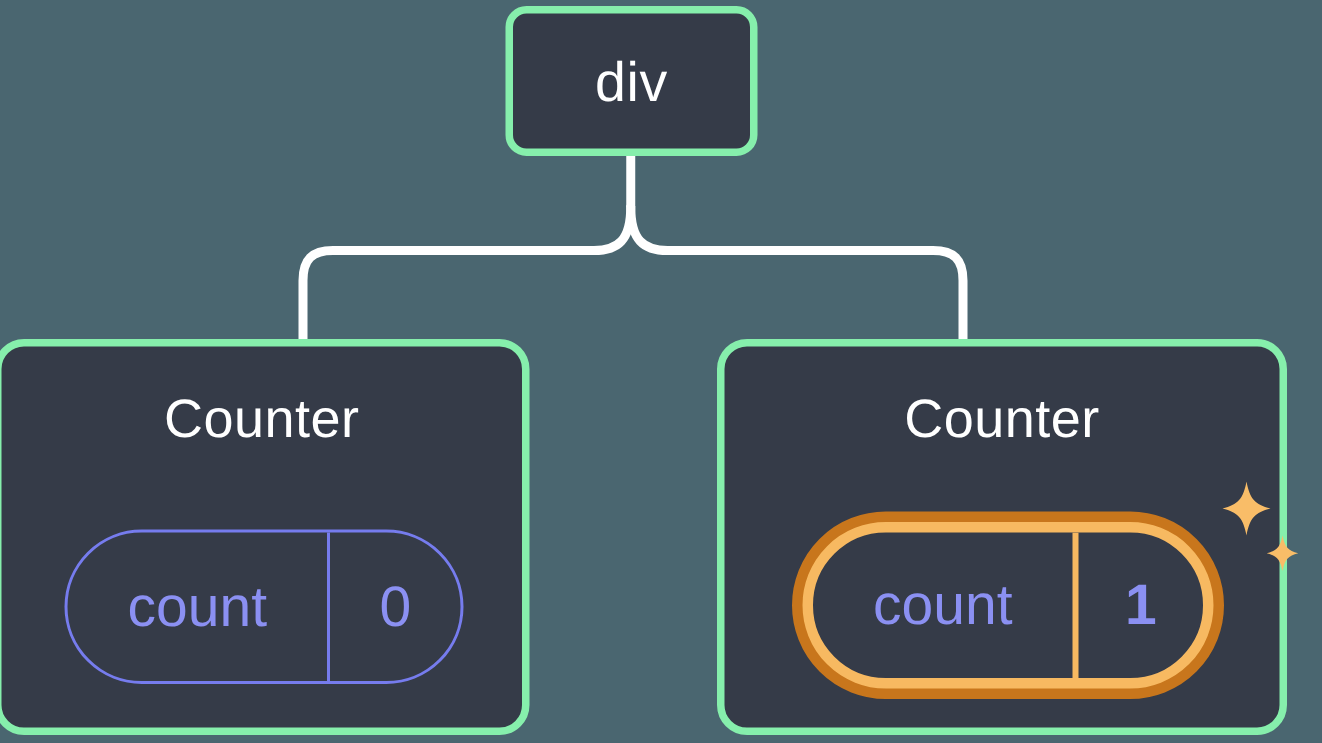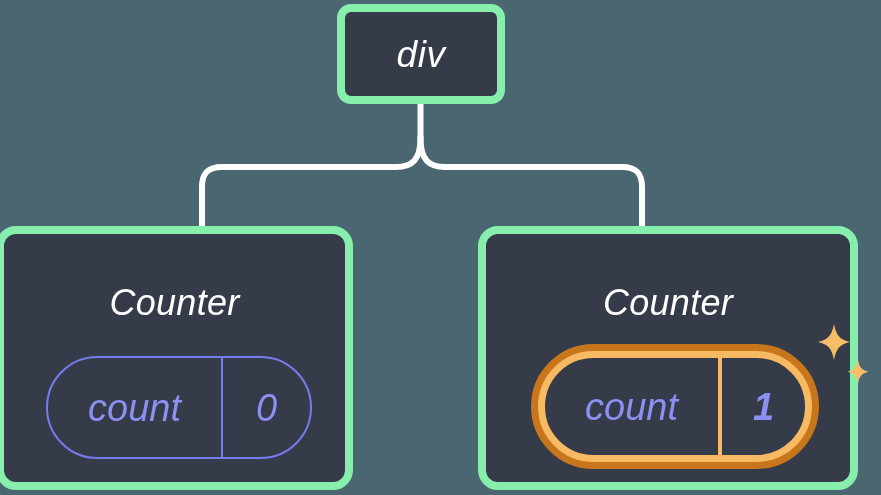--- a/index.html
+++ b/index.html
@@ -26,24 +26,23 @@
     left: 0;
     top: 0;
     width: 881px;
     height: 495px;
   }
 
   
   .node {
     position: absolute;
     background: #353b48;
-    border: 8px solid #86efac;
+    border: 5px solid #86efac;
     border-radius: 16px;
     box-sizing: border-box;
-    font-style: italic;
   }
 
   
   #node-div {
     left: 337px;
     top: 4px;
     width: 168px;
     height: 100px;
     border-radius: 14px;
     display: flex;
@@ -74,21 +73,21 @@
   #node-counter-right {
     left: 478px;
     width: 380px;
   }
   .counter-node .node-title {
     color: #ffffff;
     font-size: 36px;
     font-weight: 400;
     letter-spacing: 0.3px;
     line-height: 1;
-    margin-top: 51px;
+    margin-top: 30px;
   }
 
   
   .pill {
     position: absolute;
     box-sizing: border-box;
     display: flex;
     align-items: stretch;
   }
   .pill-plain {

